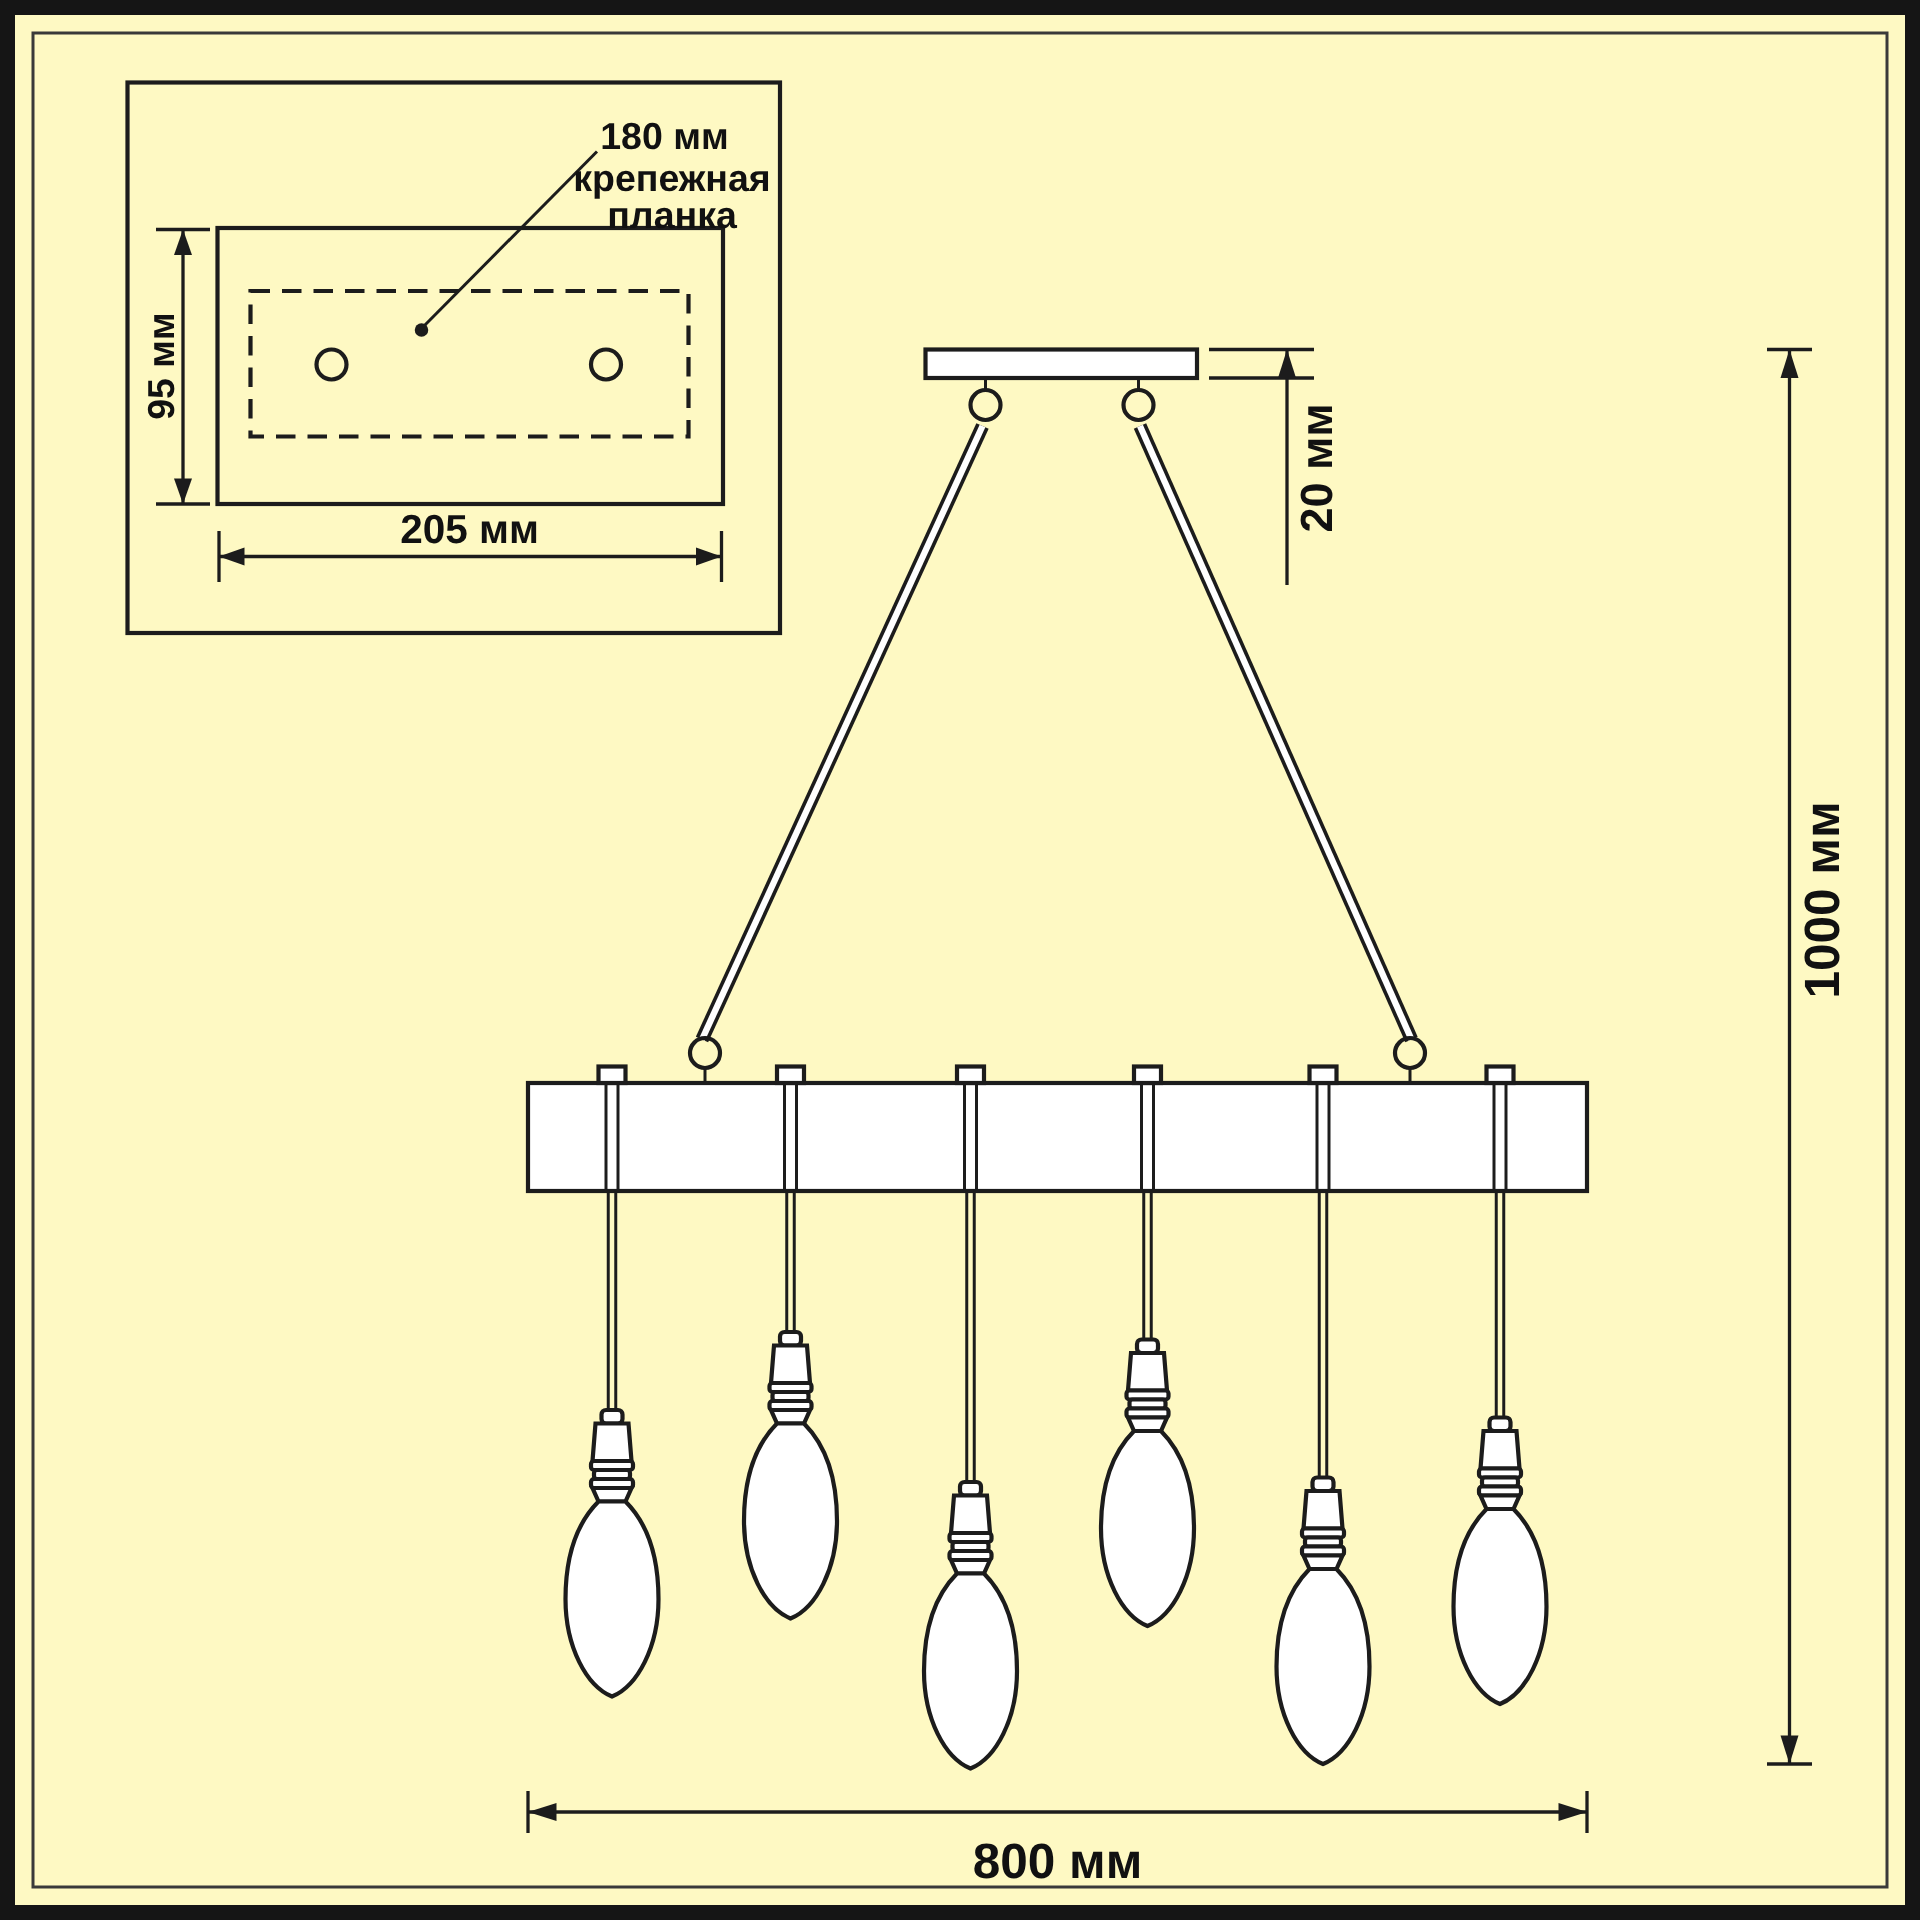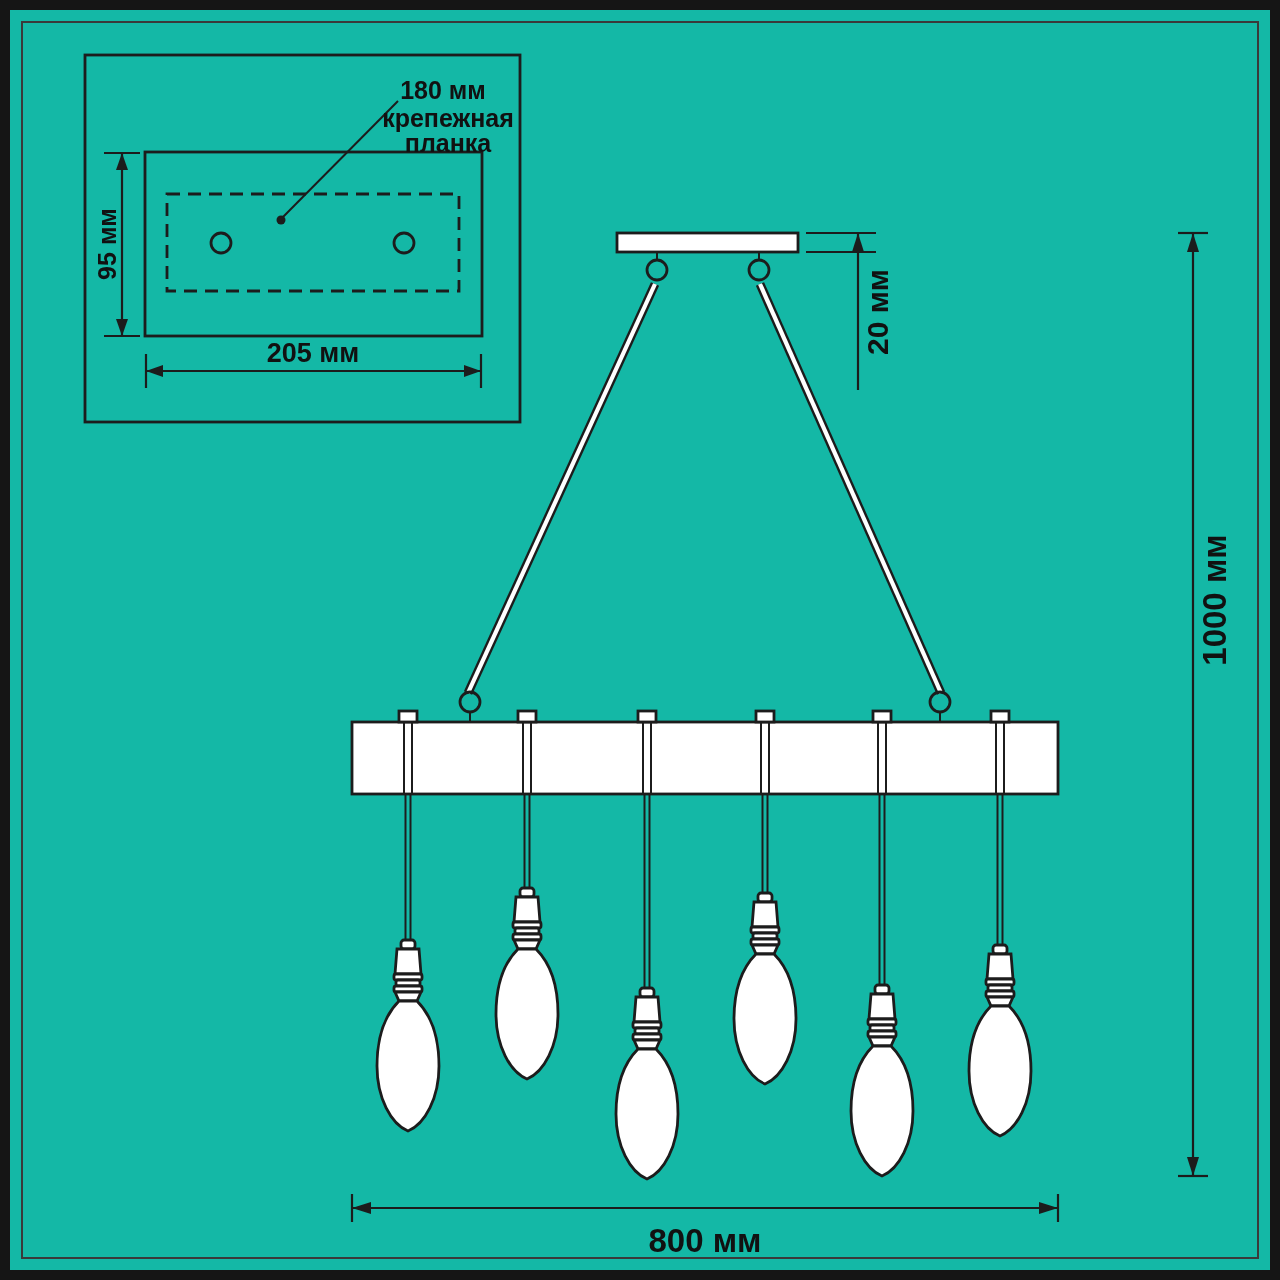--- a/index.html
+++ b/index.html
@@ -1,16 +1,16 @@
 <!DOCTYPE html>
 <html><head>
 <meta charset="utf-8">
 <style>
   html,body{margin:0;padding:0;background:#fff;}
-  .stage{position:relative;width:1280px;height:1280px;background:#14b8a6;overflow:hidden;}
+  .stage{position:relative;width:1280px;height:1280px;background:#fef9c3;overflow:hidden;}
   svg{display:block;}
   
   .ln{stroke:#1c1c1c;stroke-width:2.8;fill:#fff;}
   .lnf{stroke:#1c1c1c;stroke-width:2.8;fill:none;}
   .thin{stroke:#1c1c1c;stroke-width:2;fill:none;}
   .cord{stroke:#1c1c1c;stroke-width:2;fill:none;}
   .rod-outer{stroke:#1c1c1c;stroke-width:9;fill:none;stroke-linecap:butt;}
   .rod-inner{stroke:#fff;stroke-width:4.2;fill:none;stroke-linecap:butt;}
   .dim{stroke:#1c1c1c;stroke-width:2.2;fill:none;}
   .arrow{fill:#1c1c1c;stroke:none;}

